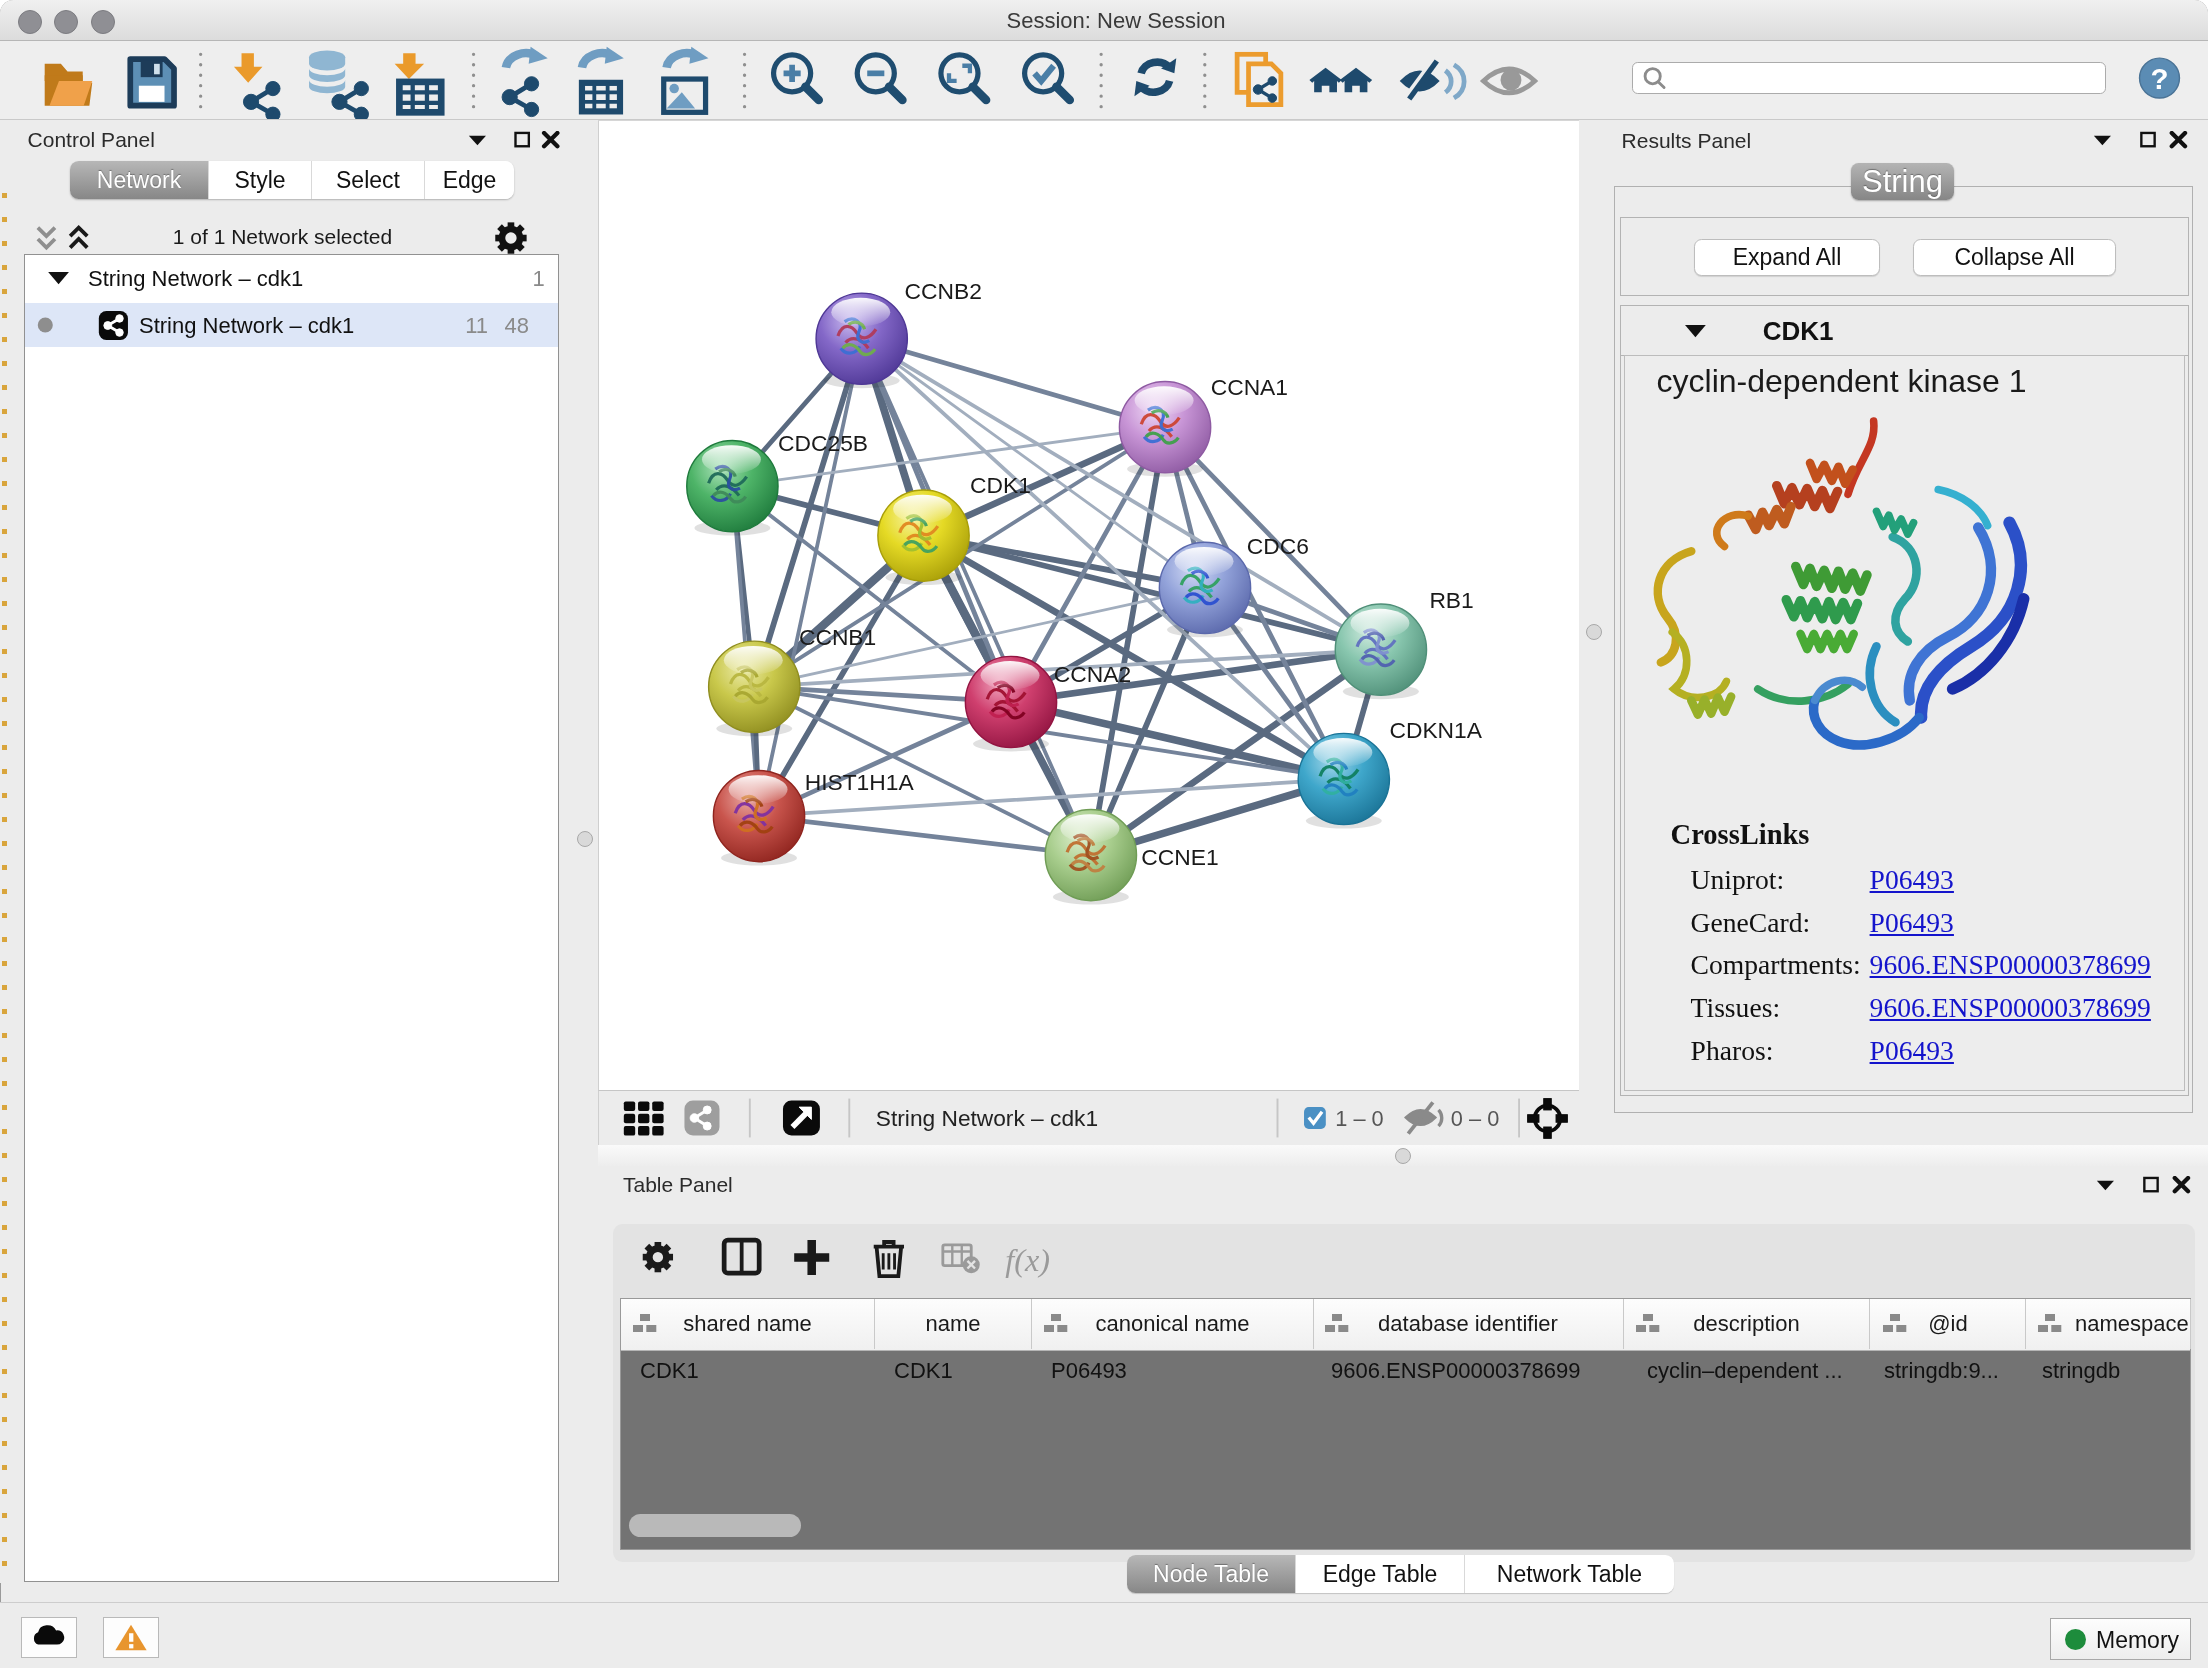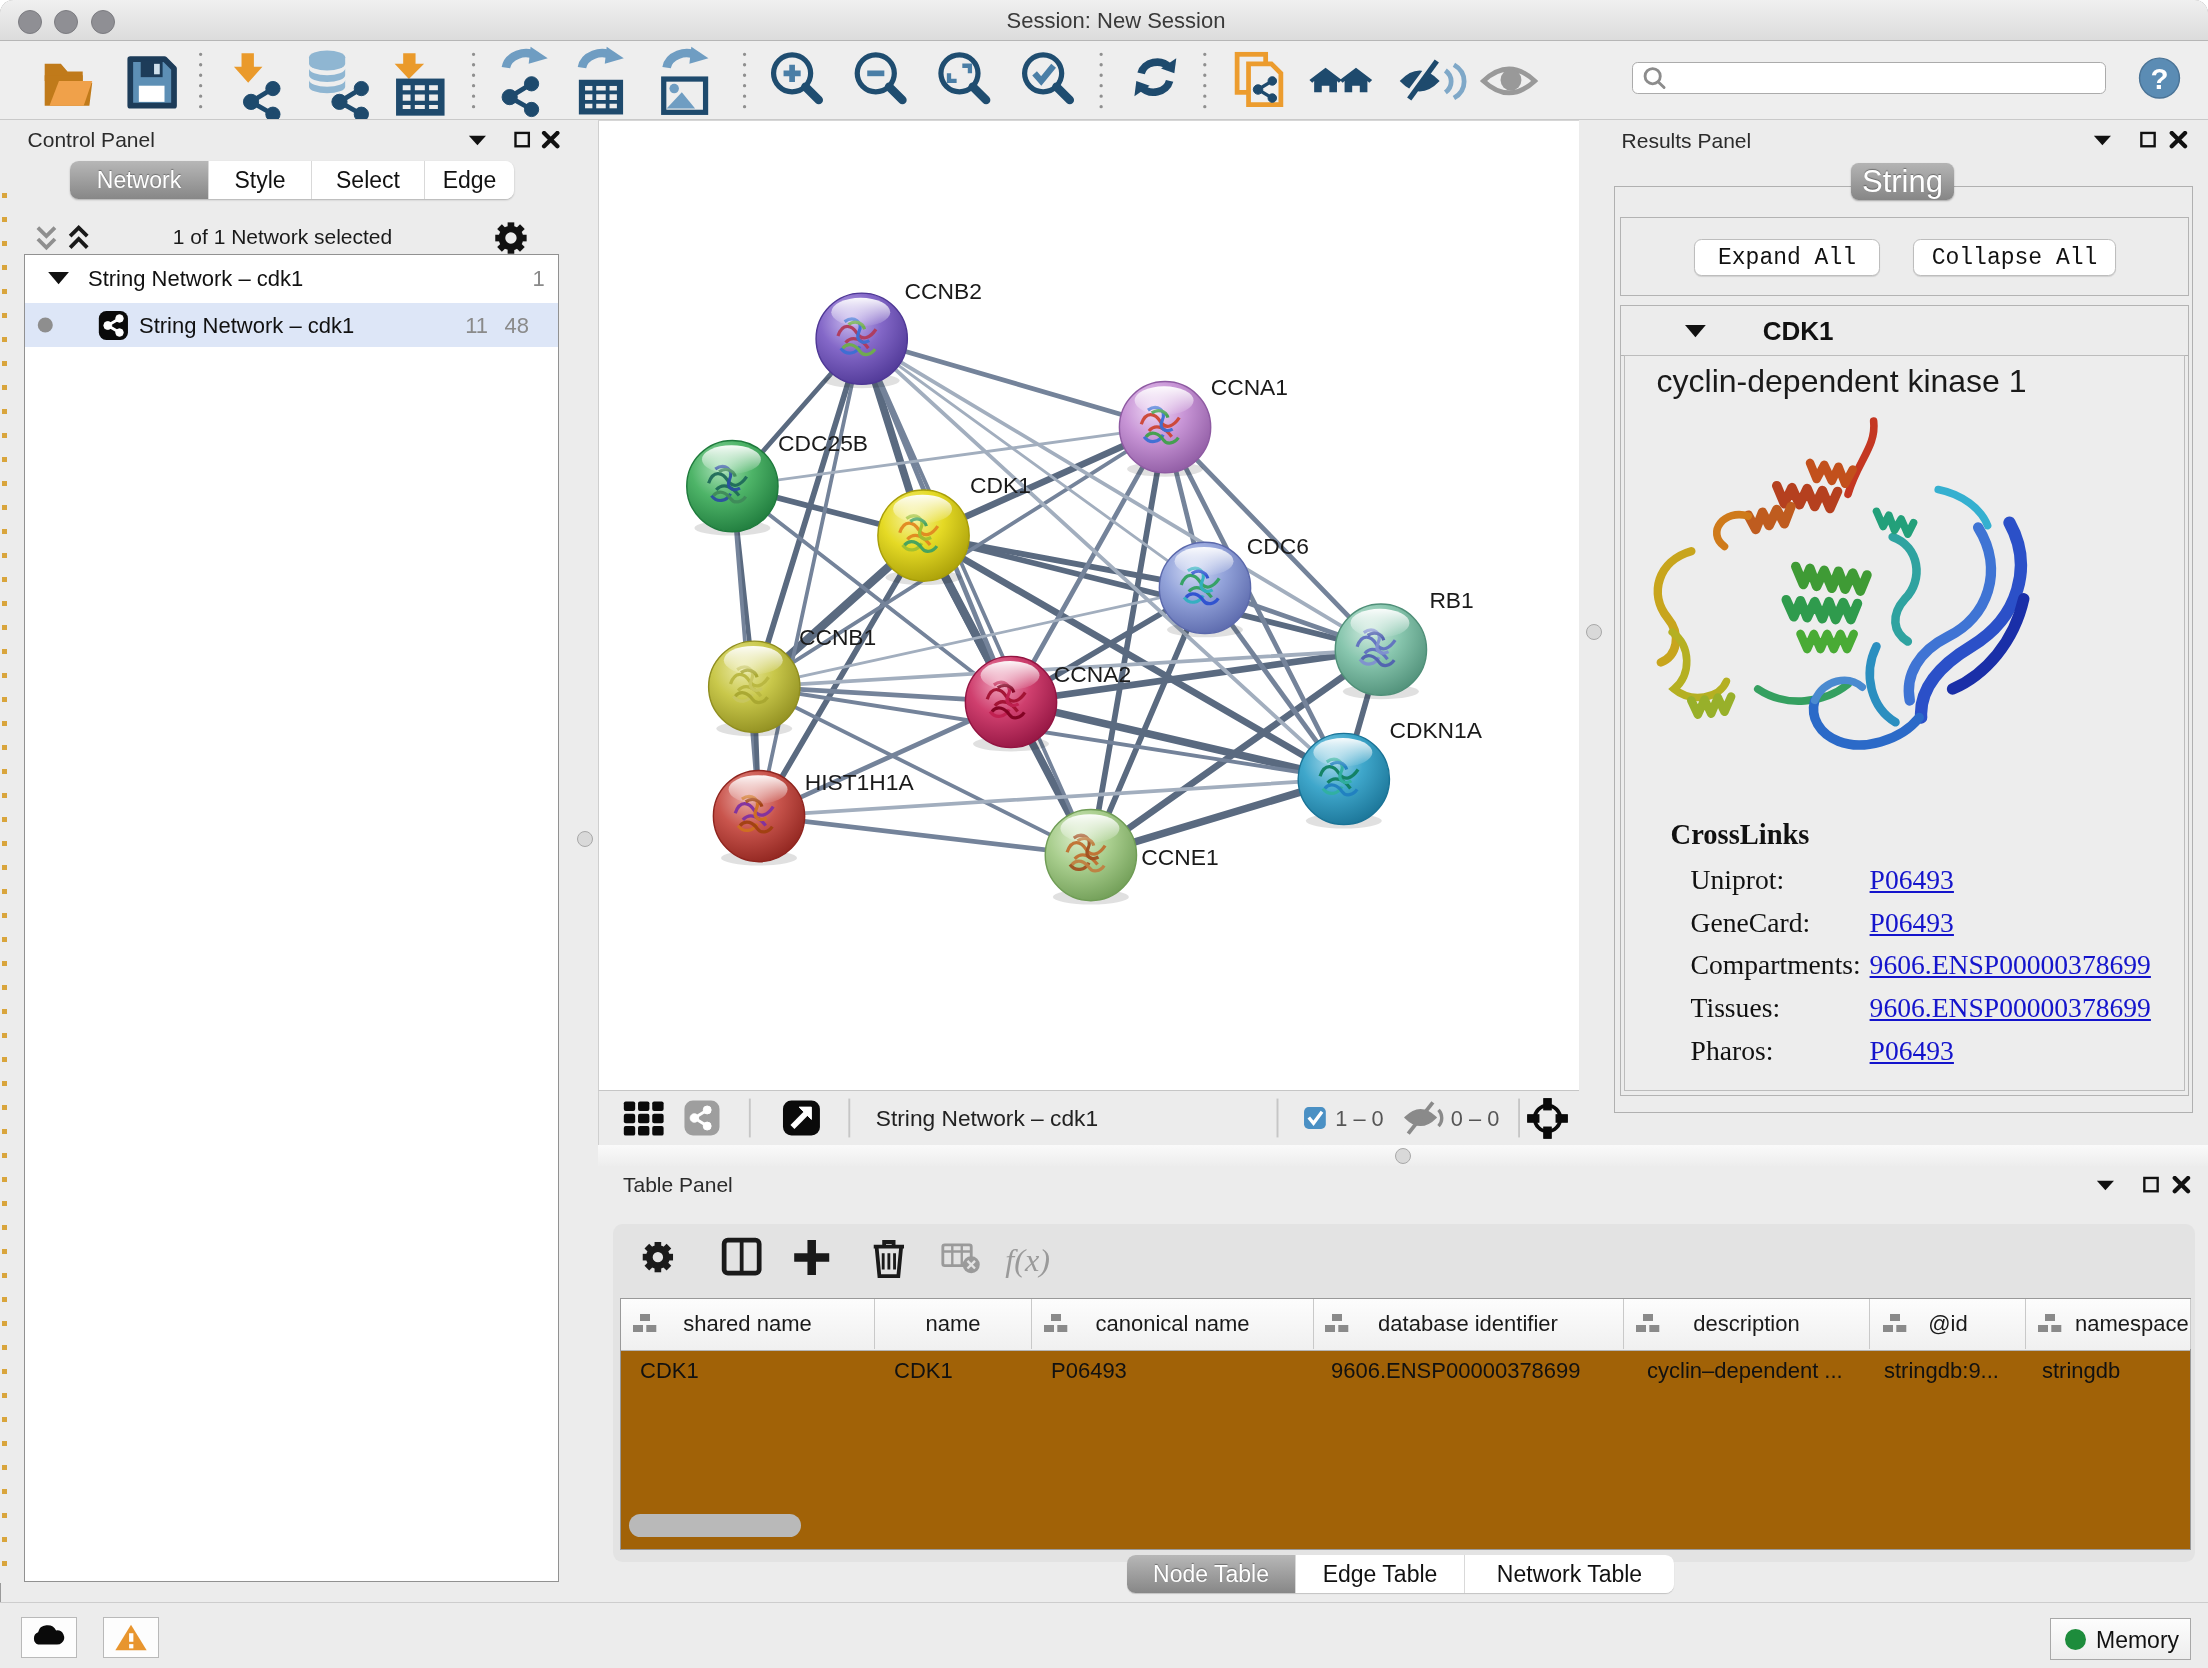--- a/index.html
+++ b/index.html
@@ -37,36 +37,36 @@
   #statusbar{position:absolute;left:0;top:1602px;width:2208px;height:67px;background:#ececec;
     border-top:1px solid #cdcdcd;}
   
   .seg{position:absolute;display:flex;height:38px;border-radius:8.6px;overflow:hidden;
        box-shadow:0 1px 1.9px rgba(0,0,0,.25);}
   .seg .tab{display:flex;align-items:center;justify-content:center;font-size:23px;color:#111;
        background:#fff;border-right:1px solid #d9d9d9;}
   .seg .tab:last-child{border-right:none;}
   .seg .sel{background:linear-gradient(#b7b7b7,#878787);color:#fff;
        text-shadow:0 -1px 1px rgba(0,0,0,.35);}
-  #table{position:absolute;left:22px;top:132px;width:1571px;height:252px;background:#a16207;
+  #table{position:absolute;left:22px;top:132px;width:1571px;height:252px;background:#737373;
     border:1.9px solid #999;box-sizing:border-box;}
   #thead{position:absolute;left:0;top:0;width:100%;height:52px;background:linear-gradient(#fdfdfd,#f0f0f0);
     border-bottom:1.9px solid #b5b5b5;box-sizing:border-box;}
   .hcell{position:absolute;top:0;height:50px;display:flex;align-items:center;justify-content:center;
     font-size:22px;color:#1a1a1a;border-right:1px solid #c9c9c9;box-sizing:border-box;overflow:hidden;}
   .hcell i{position:absolute;left:12.4px;top:15px;display:block;width:23px;height:19px;}
   .hcell i::before{content:"";position:absolute;left:6.7px;top:0;width:9.5px;height:6.7px;background:#8a8a8a;}
   .hcell i::after{content:"";position:absolute;left:0;top:11.4px;width:9.5px;height:6.7px;background:#8a8a8a;
     box-shadow:13.3px 0 0 #8a8a8a;}
   .dcell{position:absolute;top:59px;font-size:22px;color:#111;white-space:nowrap;}
   .crossrow{position:absolute;left:66px;width:495px;font-family:"Liberation Serif",serif;font-size:27.6px;color:#111;}
   .crossrow a{position:absolute;left:179px;color:#1414cc;text-decoration:underline;}
   .btn{position:absolute;background:#fff;border:1px solid #bdbdbd;border-radius:7.6px;
        font-size:23px;color:#111;display:flex;align-items:center;justify-content:center;
-       box-shadow:0 1px 1px rgba(0,0,0,.12);font-family:Liberation Mono, monospace;}
+       box-shadow:0 1px 1px rgba(0,0,0,.12);}
 </style></head>
 <body>
 <div id="win">
   <div id="titlebar">
     <div class="tl" style="left:18px"></div>
     <div class="tl" style="left:54px"></div>
     <div class="tl" style="left:91px"></div>
     <div id="title">Session: New Session</div>
   </div>
   <div id="toolbar">

